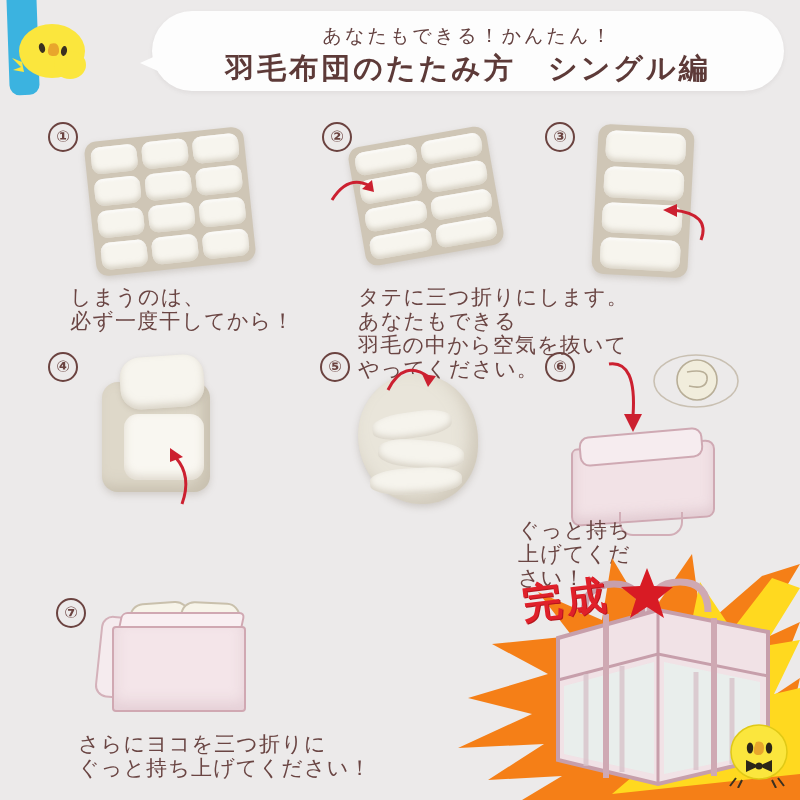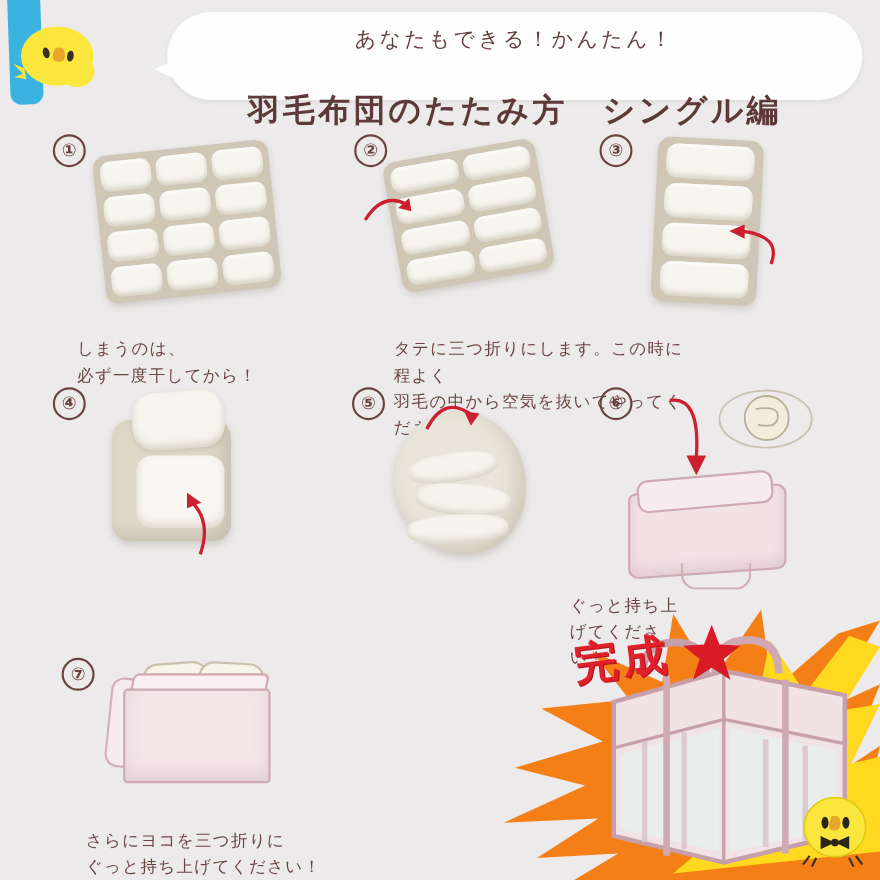--- a/index.html
+++ b/index.html
@@ -37,38 +37,37 @@
     position:absolute;left:0;right:0;top:12px;
     text-align:center;
     font-size:19px;letter-spacing:3px;color:#63403f;
     font-family:"DejaVu Sans","Liberation Sans",sans-serif;
   }
   .title-main{
     position:absolute;left:0;right:0;top:38px;
     text-align:center;
     font-size:29px;font-weight:bold;letter-spacing:3px;color:#5d3a38;
     white-space:pre;
-    margin-top:32px;
   }
 
   
   .step{position:absolute;}
   .step-num{
     position:absolute;
     width:26px;height:26px;border-radius:50%;
     border:2px solid #6b4340;color:#6b4340;
     font-size:16px;font-weight:bold;
     display:flex;align-items:center;justify-content:center;
     line-height:1;
   }
   .art{position:absolute;}
   .caption{
     position:absolute;
-    color:#6a4543;font-size:15px;line-height:24px;
-    letter-spacing:1.2px;white-space:pre-line;margin-top:20px;
+    color:#6a4543;font-size:21px;line-height:24px;
+    letter-spacing:1.2px;white-space:pre-line;
   }
 
   
   .futon-flat{
     position:relative;width:160px;height:135px;
     transform:rotate(-6deg);
   }
   .futon-flat .grid{
     position:absolute;inset:0;
     background:#cfc6b6;
@@ -244,21 +243,21 @@
           <div class="puff"></div>
             <div class="puff"></div>
         </div>
       </div>
     </div>
     <svg class="arrow" style="left:6px;top:48px;" width="50" height="40" viewBox="0 0 50 40">
       <path d="M4 30 Q20 4 42 16" stroke="#cc2030" stroke-width="3" fill="none"></path>
       <path d="M44 10 L46 22 L34 19 Z" fill="#cc2030"></path>
     </svg>
   </div>
-  <div class="caption" style="left:358px;top:285px;">タテに三つ折りにします。この時に程よく
+  <div class="caption" style="left:358px;top:285px;">タテに三つ折りにします。あなたもできる
 羽毛の中から空気を抜いてやってください。</div>
 
   <div class="step" style="left:545px;top:122px;">
     <div class="step-num" style="left:0;top:0;">③</div>
     <div class="art" style="left:50px;top:4px;">
       <div class="futon-col">
         <div class="grid">
           <div class="puff"></div>
             <div class="puff"></div>
           <div class="puff"></div>

